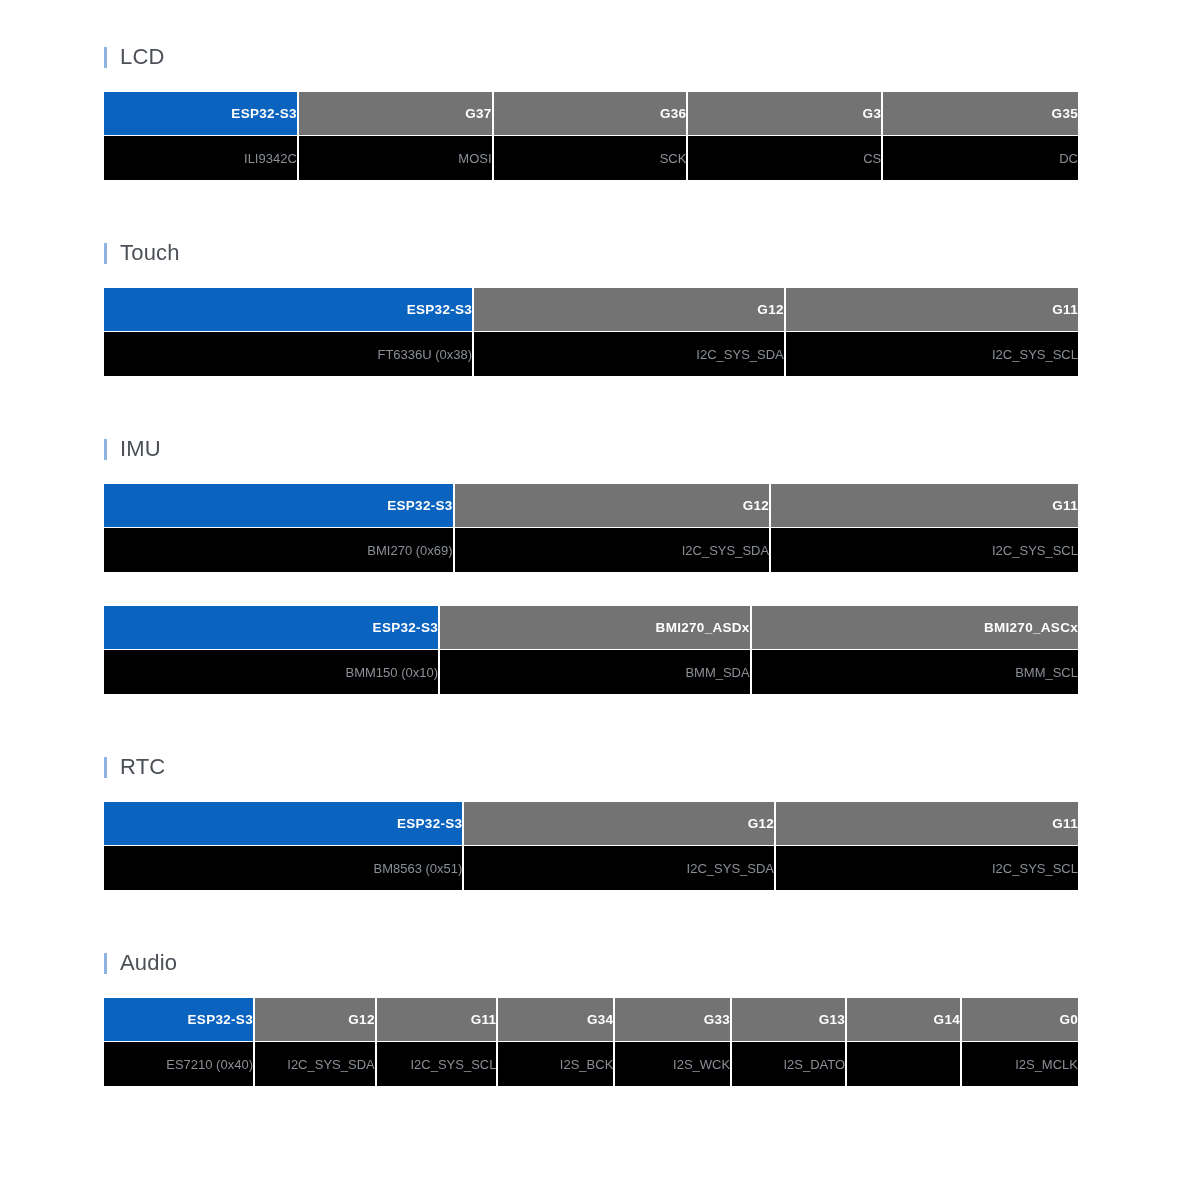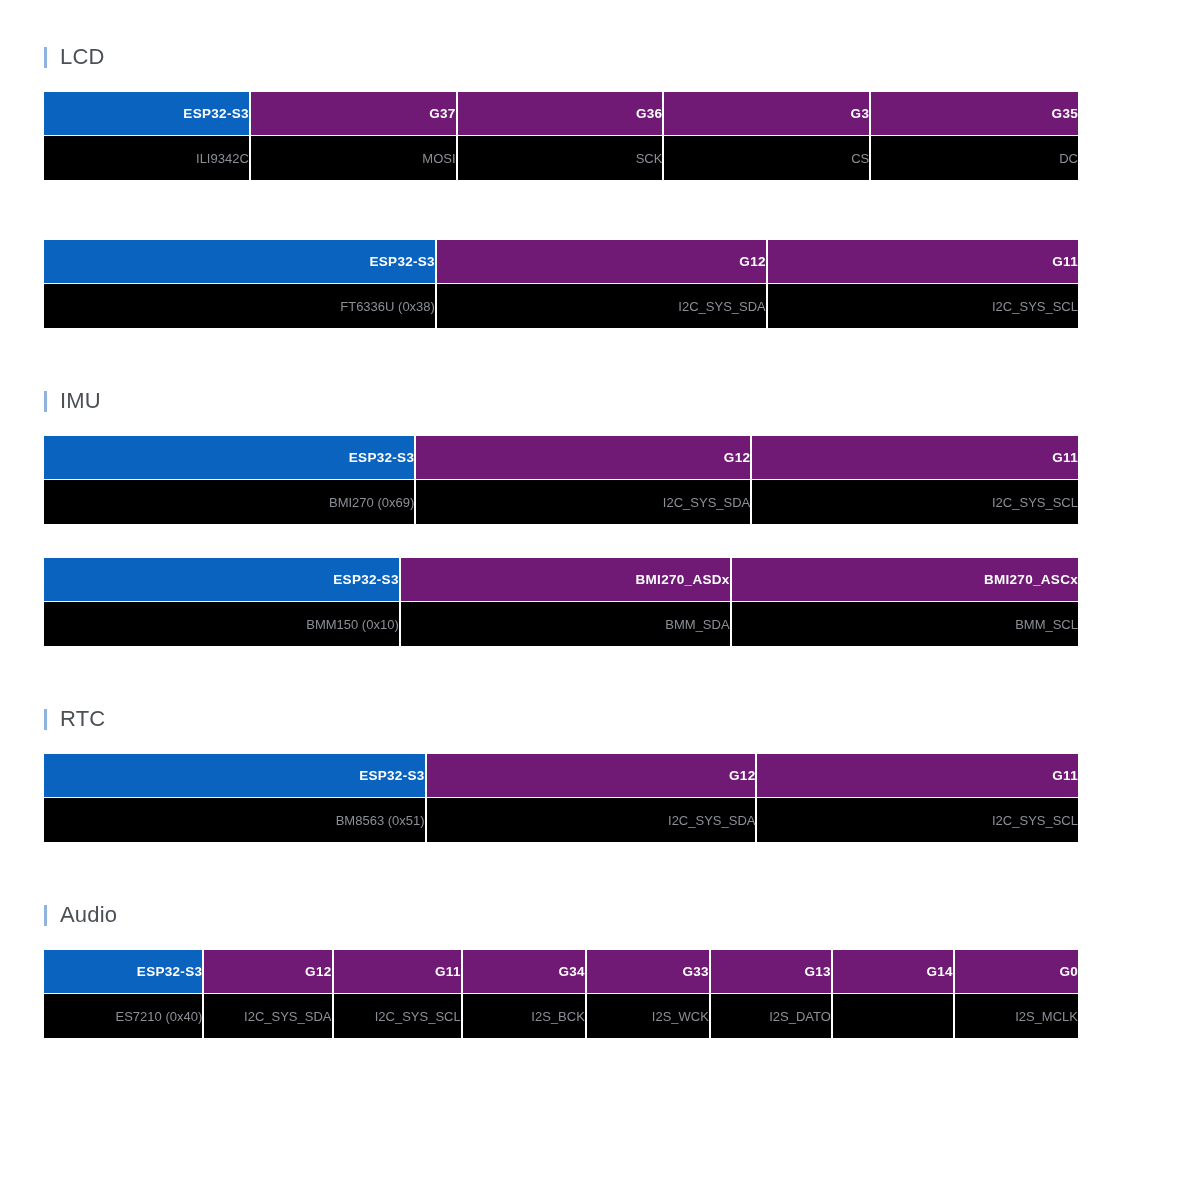--- a/index.html
+++ b/index.html
@@ -15,21 +15,21 @@
     overflow: hidden;
   }
   .page {
     position: relative;
     width: 1200px;
     padding-top: 44px;
     box-sizing: border-box;
   }
   .section {
     margin: 0 0 0 0;
-    padding-left: 44px;
+    padding-left: 104px;
     padding-right: 122px;
   }
   .section-heading {
     display: flex;
     align-items: center;
     font-size: 22px;
     color: #4b5057;
     font-weight: 400;
     letter-spacing: 0.2px;
     margin-bottom: 22px;
@@ -53,21 +53,21 @@
     text-align: right;
     vertical-align: middle;
     padding: 0;
   }
   .tbl th {
     height: 43px;
     color: #ffffff;
     font-size: 13.5px;
     font-weight: bold;
     letter-spacing: 0.3px;
-    background: #701a75;
+    background: #737373;
     border-right: 2px solid #ffffff;
     border-bottom: 1px solid #ffffff;
   }
   .tbl th.first {
     background: #0a63be;
   }
   .tbl th:last-child {
     border-right: none;
   }
   .tbl td {
@@ -117,20 +117,24 @@
           <td>CS</td>
           <td>DC</td>
         </tr>
       </tbody>
     </table>
   </div>
 
   <div class="gap-lg"></div>
 
   <div class="section">
+    <div class="section-heading">
+      <span class="heading-bar"></span>
+      <span>Touch</span>
+    </div>
     <table class="tbl">
       <colgroup>
           <col style="width:38%">
           <col style="width:32%">
           <col style="width:30%">
         </colgroup>
       <thead>
         <tr>
           <th class="first">ESP32-S3</th>
           <th>G12</th>

